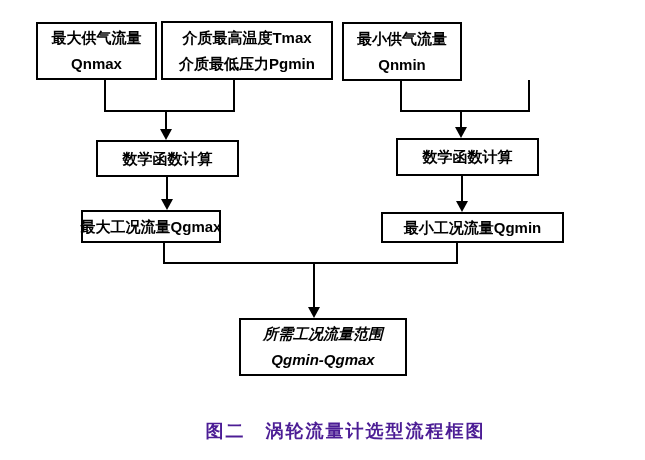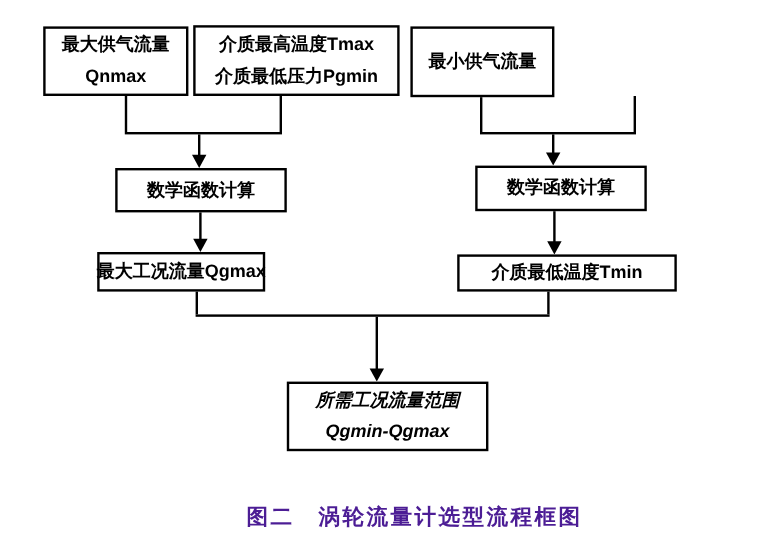--- a/index.html
+++ b/index.html
@@ -103,20 +103,21 @@
   <div class="node" id="n-qnmax">
     <div>最大供气流量</div>
     <div>Qnmax</div>
   </div>
   <div class="node" id="n-pgmin">
     <div>介质最高温度Tmax</div>
     <div>介质最低压力Pgmin</div>
   </div>
   <div class="node" id="n-qnmin">
     <div>最小供气流量</div>
+    <div>Qnmin</div>
   </div>
 
   <div class="vline" id="lm-v1"></div>
   <div class="vline" id="lm-v2"></div>
   <div class="hline" id="lm-h"></div>
   <div class="vline" id="lm-a"></div>
   <div class="arrowhead" id="lm-ah"></div>
 
   <div class="vline" id="rm-v1"></div>
   <div class="vline" id="rm-v2"></div>
@@ -133,21 +134,21 @@
 
   <div class="vline" id="la-a"></div>
   <div class="arrowhead" id="la-ah"></div>
   <div class="vline" id="ra-a"></div>
   <div class="arrowhead" id="ra-ah"></div>
 
   <div class="node" id="n-qgmax">
     <div>最大工况流量Qgmax</div>
   </div>
   <div class="node" id="n-qgmin">
-    <div>介质最低温度Tmin</div>
+    <div>最小工况流量Qgmin</div>
   </div>
 
   <div class="vline" id="bm-v1"></div>
   <div class="vline" id="bm-v2"></div>
   <div class="hline" id="bm-h"></div>
   <div class="vline" id="bm-a"></div>
   <div class="arrowhead" id="bm-ah"></div>
 
   <div class="node" id="n-result">
     <div>所需工况流量范围</div>

